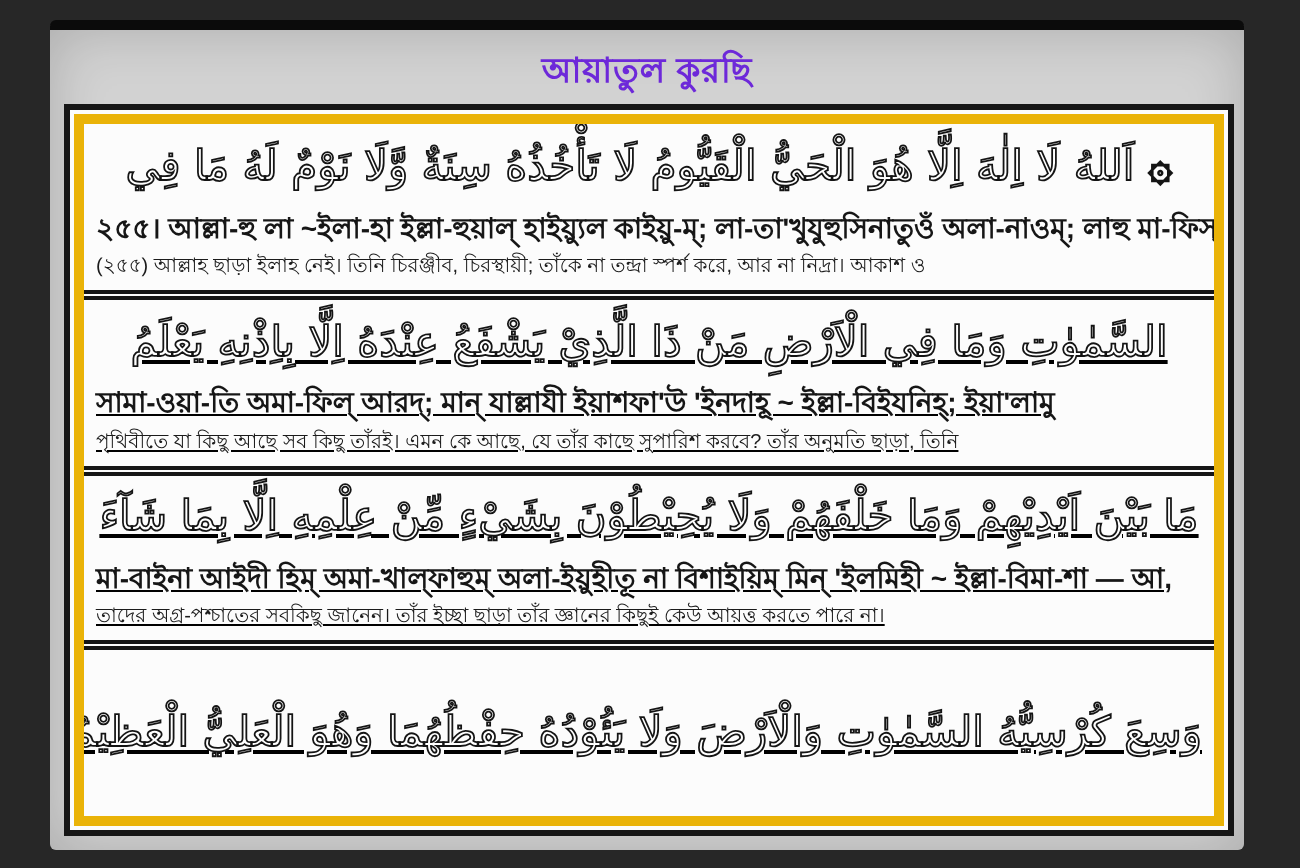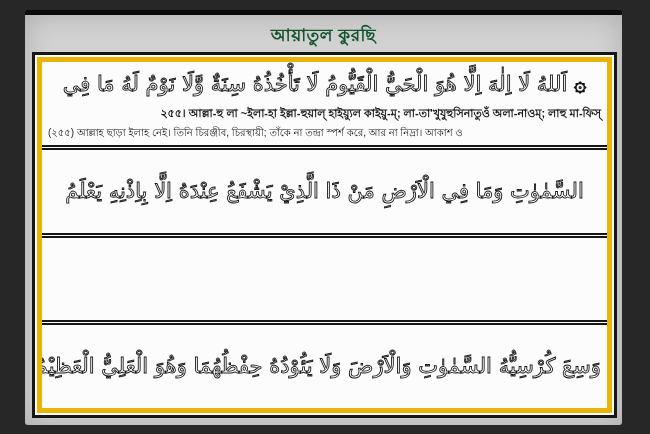--- a/index.html
+++ b/index.html
@@ -6,47 +6,47 @@
     margin:0;padding:0;width:650px;height:434px;overflow:hidden;
     background:#272727;
     font-family:"Liberation Sans",sans-serif;
   }
   .photo{
     position:absolute;left:25px;top:10px;width:597px;height:415px;
     background:#d2d2d2;border-top:5px solid #0b0b0b;box-sizing:border-box;
     border-radius:3px;box-shadow:inset 0 0 28px rgba(0,0,0,.18);
   }
   .title{
-    text-align:center;font-weight:bold;font-size:17px;color:#14532d;
+    text-align:center;font-weight:bold;font-size:17px;color:#6d28d9;
     padding:7px 0 5px;letter-spacing:.5px;
   }
   .frame{
     position:absolute;left:7px;right:5px;top:37px;bottom:7px;
     border:3px solid #161616;background:#fcfcfc;padding:2px;box-sizing:border-box;
   }
   .frame-inner{
     border:5px solid #eab308;height:100%;box-sizing:border-box;
     display:flex;flex-direction:column;
   }
   .block{
     flex:1;display:flex;flex-direction:column;justify-content:space-evenly;
     padding:1px 6px;overflow:hidden;min-height:0;
   }
-  .block + .block{border-top:5px double #161616;}
+  .block + .block{border-top:5px double #161616;text-decoration:underline;}
   .arabic{
     font-family:"DejaVu Sans",sans-serif;
     direction:rtl;unicode-bidi:isolate;
     font-size:21px;line-height:1.65;text-align:center;
     color:#161616;white-space:nowrap;
   }
   @supports (-webkit-text-stroke: 1px black){
     .arabic{color:#ffffff;-webkit-text-stroke:0.9px #141414;}
   }
   .translit{
-    font-weight:bold;font-size:11px;text-align:right;color:#161616;
+    font-weight:bold;font-size:14px;text-align:left;color:#161616;
     white-space:nowrap;line-height:1.45;
   }
   .bangla{
     font-size:10px;color:#1b1b1b;
     white-space:nowrap;line-height:1.4;
   }
 </style>
 </head>
 <body>
 
@@ -57,23 +57,28 @@
     <div class="frame-inner">
 
       <section class="block">
         <div class="arabic" dir="rtl">۞ اَللهُ لَا اِلٰهَ اِلَّا هُوَ الْحَيُّ الْقَيُّومُ لَا تَأْخُذُهُ سِنَةٌ وَّلَا نَوْمٌ لَهُ مَا فِي</div>
         <div class="translit">২৫৫। আল্লা-হু লা ~ইলা-হা ইল্লা-হুয়াল্ হাইয়্যুল কাইয়ু-ম্; লা-তা'খুযুহুসিনাতুওঁ অলা-নাওম্; লাহু মা-ফিস্</div>
         <div class="bangla">(২৫৫) আল্লাহ ছাড়া ইলাহ নেই। তিনি চিরঞ্জীব, চিরস্থায়ী; তাঁকে না তন্দ্রা স্পর্শ করে, আর না নিদ্রা। আকাশ ও</div>
       </section>
 
       <section class="block">
         <div class="arabic" dir="rtl">السَّمٰوٰتِ وَمَا فِي الْاَرْضِ مَنْ ذَا الَّذِيْ يَشْفَعُ عِنْدَهُ اِلَّا بِاِذْنِهِ يَعْلَمُ</div>
+        <div class="translit">সামা-ওয়া-তি অমা-ফিল্ আরদ্; মান্ যাল্লাযী ইয়াশফা'উ 'ইনদাহূ ~ ইল্লা-বিইযনিহ্; ইয়া'লামু</div>
+        <div class="bangla">পৃথিবীতে যা কিছু আছে সব কিছু তাঁরই। এমন কে আছে, যে তাঁর কাছে সুপারিশ করবে? তাঁর অনুমতি ছাড়া, তিনি</div>
       </section>
 
       <section class="block">
+        <div class="arabic" dir="rtl">مَا بَيْنَ اَيْدِيْهِمْ وَمَا خَلْفَهُمْ وَلَا يُحِيْطُوْنَ بِشَيْءٍ مِّنْ عِلْمِهِ اِلَّا بِمَا شَآءَ</div>
+        <div class="translit">মা-বাইনা আইদী হিম্ অমা-খাল্‌ফাহুম্ অলা-ইয়ুহীতূ না বিশাইয়িম্ মিন্ 'ইলমিহী ~ ইল্লা-বিমা-শা — আ,</div>
+        <div class="bangla">তাদের অগ্র-পশ্চাতের সবকিছু জানেন। তাঁর ইচ্ছা ছাড়া তাঁর জ্ঞানের কিছুই কেউ আয়ত্ত করতে পারে না।</div>
       </section>
 
       <section class="block">
         <div class="arabic" dir="rtl">وَسِعَ كُرْسِيُّهُ السَّمٰوٰتِ وَالْاَرْضَ وَلَا يَئُوْدُهُ حِفْظُهُمَا وَهُوَ الْعَلِيُّ الْعَظِيْمُ ٭</div>
       </section>
 
     </div>
   </div>
 </div>
 

